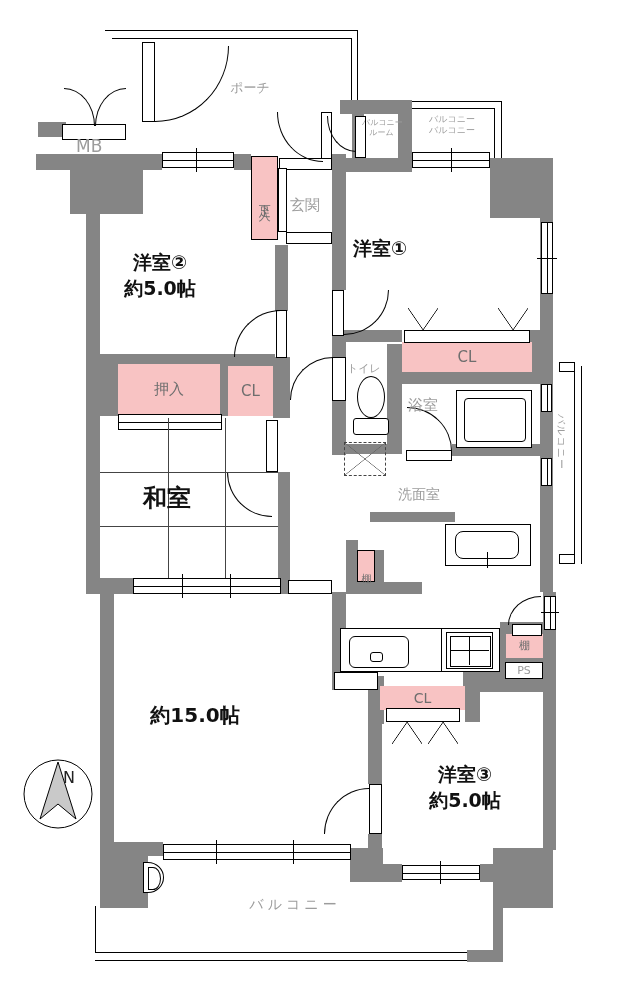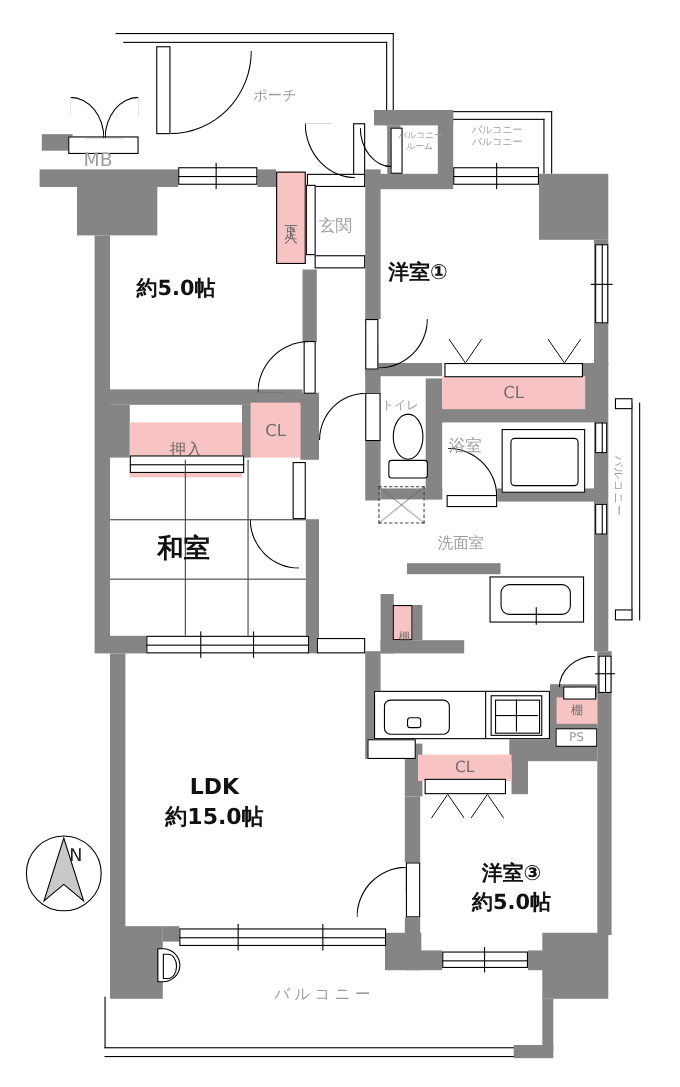--- a/index.html
+++ b/index.html
@@ -102,21 +102,21 @@
   <div class="wall" style="left:493px;top:908px;width:10px;height:48px"></div>
   <div class="wall" style="left:467px;top:950px;width:36px;height:12px"></div>
   <div class="wall" style="left:480px;top:864px;width:15px;height:18px"></div>
   <div class="wall" style="left:368px;top:864px;width:34px;height:18px"></div>
   <div class="wall" style="left:100px;top:842px;width:48px;height:66px"></div>
   <div class="wall" style="left:148px;top:842px;width:15px;height:14px"></div>
 
   <div class="pink bd flex" style="left:251px;top:156px;width:27px;height:84px">
     <span class="vtext lbl dark" style="position:static;font-size:12px">下足入</span>
   </div>
-  <div class="pink flex" style="left:118px;top:384px;width:102px;height:50px">
+  <div class="pink flex" style="left:118px;top:364px;width:102px;height:50px">
     <span class="lbl dark" style="position:static;font-size:15px">押入</span>
   </div>
   <div class="pink flex" style="left:228px;top:366px;width:45px;height:50px">
     <span class="lbl dark" style="position:static;font-size:15px">CL</span>
   </div>
   <div class="pink flex" style="left:402px;top:342px;width:130px;height:30px">
     <span class="lbl dark" style="position:static;font-size:15px">CL</span>
   </div>
   <div class="pink bd flex" style="left:357px;top:550px;width:18px;height:32px">
     <span class="vtext lbl dark" style="position:static;font-size:10px">棚</span>
@@ -224,34 +224,34 @@
   <div class="lbl c" style="left:362px;top:118px;width:39px;font-size:8px">
     <div>バルコニー</div>
     <div>ルーム</div>
   </div>
   <div class="lbl c" style="left:408px;top:114px;width:88px;font-size:9px">
     <div>バルコニー</div>
     <div>バルコニー</div>
   </div>
   <div class="lbl" style="left:290px;top:196px;font-size:15px">玄関</div>
   <div class="room" style="left:90px;top:250px;width:140px;font-size:19px">
+    <div>洋室②</div>
     <div>約5.0帖</div>
   </div>
   <div class="room" style="left:310px;top:236px;width:140px;font-size:19px">
     <div>洋室①</div>
   </div>
   <div class="lbl" style="left:347px;top:362px;font-size:11px">トイレ</div>
   <div class="lbl" style="left:408px;top:396px;font-size:15px">浴室</div>
   <div class="lbl" style="left:398px;top:486px;font-size:14px">洗面室</div>
   <div class="room" style="left:143px;top:482px;font-size:24px">和室</div>
   <div class="room" style="left:125px;top:702px;width:140px;font-size:20px">
-    <div>LDK</div>
     <div>約15.0帖</div>
   </div>
-  <div class="room" style="left:395px;top:782px;width:140px;font-size:19px">
+  <div class="room" style="left:395px;top:762px;width:140px;font-size:19px">
     <div>洋室③</div>
     <div>約5.0帖</div>
   </div>
   <div class="lbl c" style="left:240px;top:896px;width:110px;font-size:14px;letter-spacing:4px">バルコニー</div>
   <div class="flex" style="position:absolute;left:551px;top:392px;width:20px;height:100px">
     <span class="vside lbl" style="position:static;font-size:10px">バルコニー</span>
   </div>
 
 </div>
 

